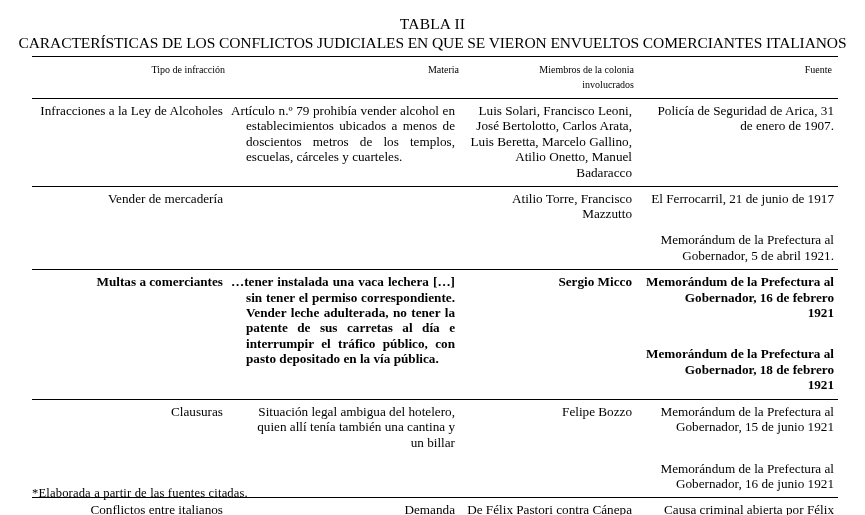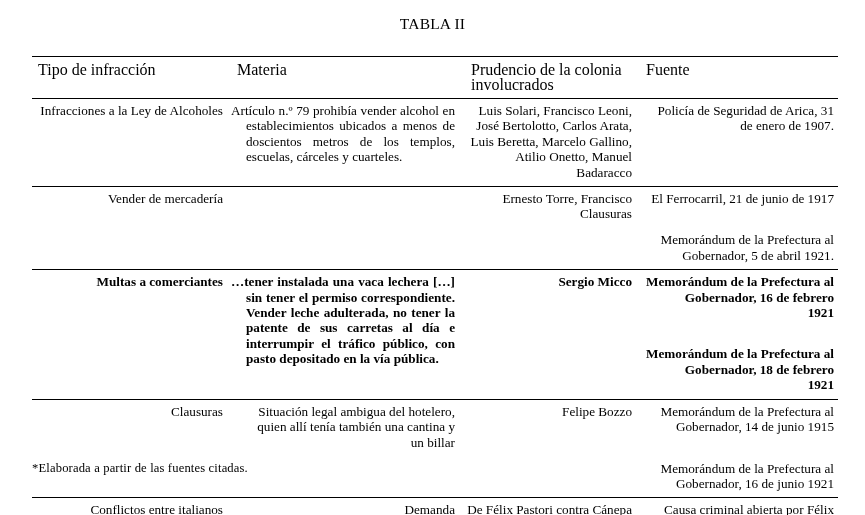--- a/index.html
+++ b/index.html
@@ -55,23 +55,23 @@
     table-layout: fixed;
     font-size: 13px;
   }
   table.tbl col.c1 { width: 199px; }
   table.tbl col.c2 { width: 234px; }
   table.tbl col.c3 { width: 175px; }
   table.tbl col.c4 { width: 198px; }
 
   thead th {
     font-weight: normal;
-    font-size: 16px;
+    font-size: 10px;
     line-height: 15px;
-    text-align: left;
+    text-align: right;
     vertical-align: top;
     padding: 0 6px 6px 6px;
     border-top: 1.4px solid #000;
     border-bottom: 1.4px solid #000;
     padding-top: 5px;
   }
   thead th .hdr-inner { display: block; }
 
   tbody td {
     vertical-align: top;
@@ -110,53 +110,54 @@
   tr.r2 td { height: 46px; }
   tr.r3 td { height: 76px; font-weight: bold; }
   tr.r4 td { height: 55px; }
   tr.r5 td { height: 52px; }
   tr.r6 td { height: 52px; }
 
   
   .footnote {
     position: absolute;
     left: 32px;
-    top: 461px;
+    top: 486px;
     font-size: 12.6px;
     line-height: 15px;
     letter-spacing: 0.15px;
   }
 </style>
 </head>
 <body>
 
 <div id="page">
 
   <div class="title-block">
     <div class="title-line1">TABLA II</div>
+    <div class="title-line2">CARACTERÍSTICAS DE LOS CONFLICTOS JUDICIALES EN QUE SE VIERON ENVUELTOS COMERCIANTES ITALIANOS</div>
   </div>
 
   <div class="table-wrap">
     <table class="tbl">
       <colgroup>
         <col class="c1">
           <col class="c2">
           <col class="c3">
           <col class="c4">
       </colgroup>
       <thead>
         <tr>
           <th>
             <span class="hdr-inner">Tipo de infracción</span>
           </th>
           <th>
             <span class="hdr-inner">Materia</span>
           </th>
           <th>
-            <span class="hdr-inner">Prudencio de la colonia</span>
+            <span class="hdr-inner">Miembros de la colonia</span>
             <span class="hdr-inner">involucrados</span>
           </th>
           <th>
             <span class="hdr-inner">Fuente</span>
           </th>
         </tr>
       </thead>
       <tbody>
 
         <tr class="r1">
@@ -175,21 +176,21 @@
         </tr>
 
         <tr class="r2">
           <td class="col-tipo">
             <p class="p plain">Vender de mercadería</p>
           </td>
           <td class="col-materia">
             <p class="p hang-just"></p>
           </td>
           <td class="col-miembros">
-            <p class="p plain">Ernesto Torre, Francisco Clausuras</p>
+            <p class="p plain">Atilio Torre, Francisco Mazzutto</p>
           </td>
           <td class="col-fuente">
             <p class="p hang">El Ferrocarril, 21 de junio de 1917</p>
             <p class="p hang">Memorándum de la Prefectura al Gobernador, 5 de abril 1921.</p>
           </td>
         </tr>
 
         <tr class="r3">
           <td class="col-tipo">
             <p class="p plain">Multas a comerciantes</p>
@@ -210,21 +211,21 @@
           <td class="col-tipo">
             <p class="p plain">Clausuras</p>
           </td>
           <td class="col-materia">
             <p class="p hang">Situación legal ambigua del hotelero, quien allí tenía también una cantina y un billar</p>
           </td>
           <td class="col-miembros">
             <p class="p plain">Felipe Bozzo</p>
           </td>
           <td class="col-fuente">
-            <p class="p hang">Memorándum de la Prefectura al Gobernador, 14 de junio 1915</p>
+            <p class="p hang">Memorándum de la Prefectura al Gobernador, 15 de junio 1921</p>
             <p class="p hang">Memorándum de la Prefectura al Gobernador, 16 de junio 1921</p>
           </td>
         </tr>
 
         <tr class="r5">
           <td class="col-tipo">
             <p class="p plain">Conflictos entre italianos</p>
           </td>
           <td class="col-materia">
             <p class="p plain">Demanda</p>

